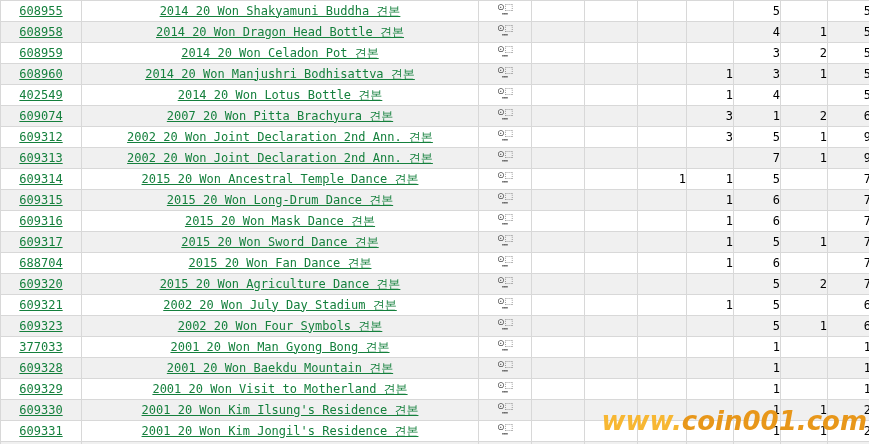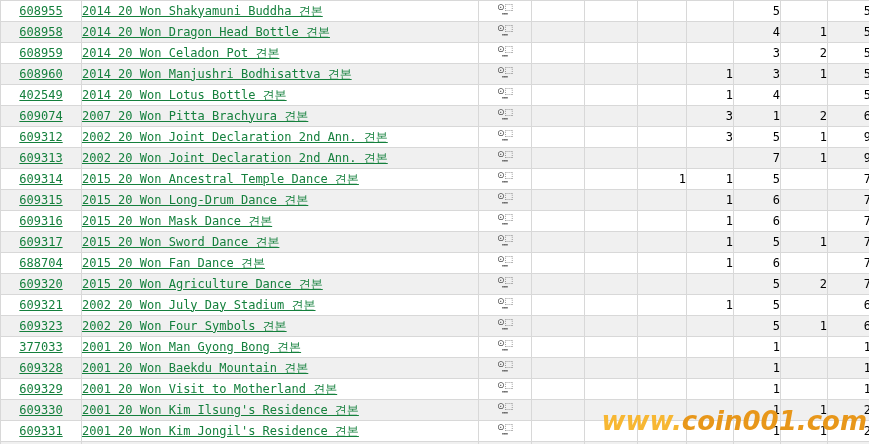--- a/index.html
+++ b/index.html
@@ -25,21 +25,21 @@
     padding: 0;
     height: 20px;
     vertical-align: middle;
     overflow: hidden;
     white-space: nowrap;
   }
   tr.row-odd td { background: #ffffff; }
   tr.row-even td { background: #f0f0f0; }
 
   .col-id     { width: 80px;  text-align: center; }
-  .col-title  { width: 396px; text-align: left; padding-left: 4px; margin-left: 40px; }
+  .col-title  { width: 396px; text-align: center; padding-left: 4px; margin-left: 40px; }
   .col-img    { width: 52px;  text-align: center; }
   .col-c1     { width: 52px; }
   .col-c2     { width: 52px; }
   .col-n1     { width: 48px;  text-align: right; padding-right: 4px; }
   .col-n2     { width: 46px;  text-align: right; padding-right: 4px; }
   .col-n3     { width: 46px;  text-align: right; padding-right: 4px; }
   .col-n4     { width: 46px;  text-align: right; padding-right: 4px; }
   .col-n5     { width: 43px;  text-align: right; padding-right: 4px; }
 
   a.lnk {

